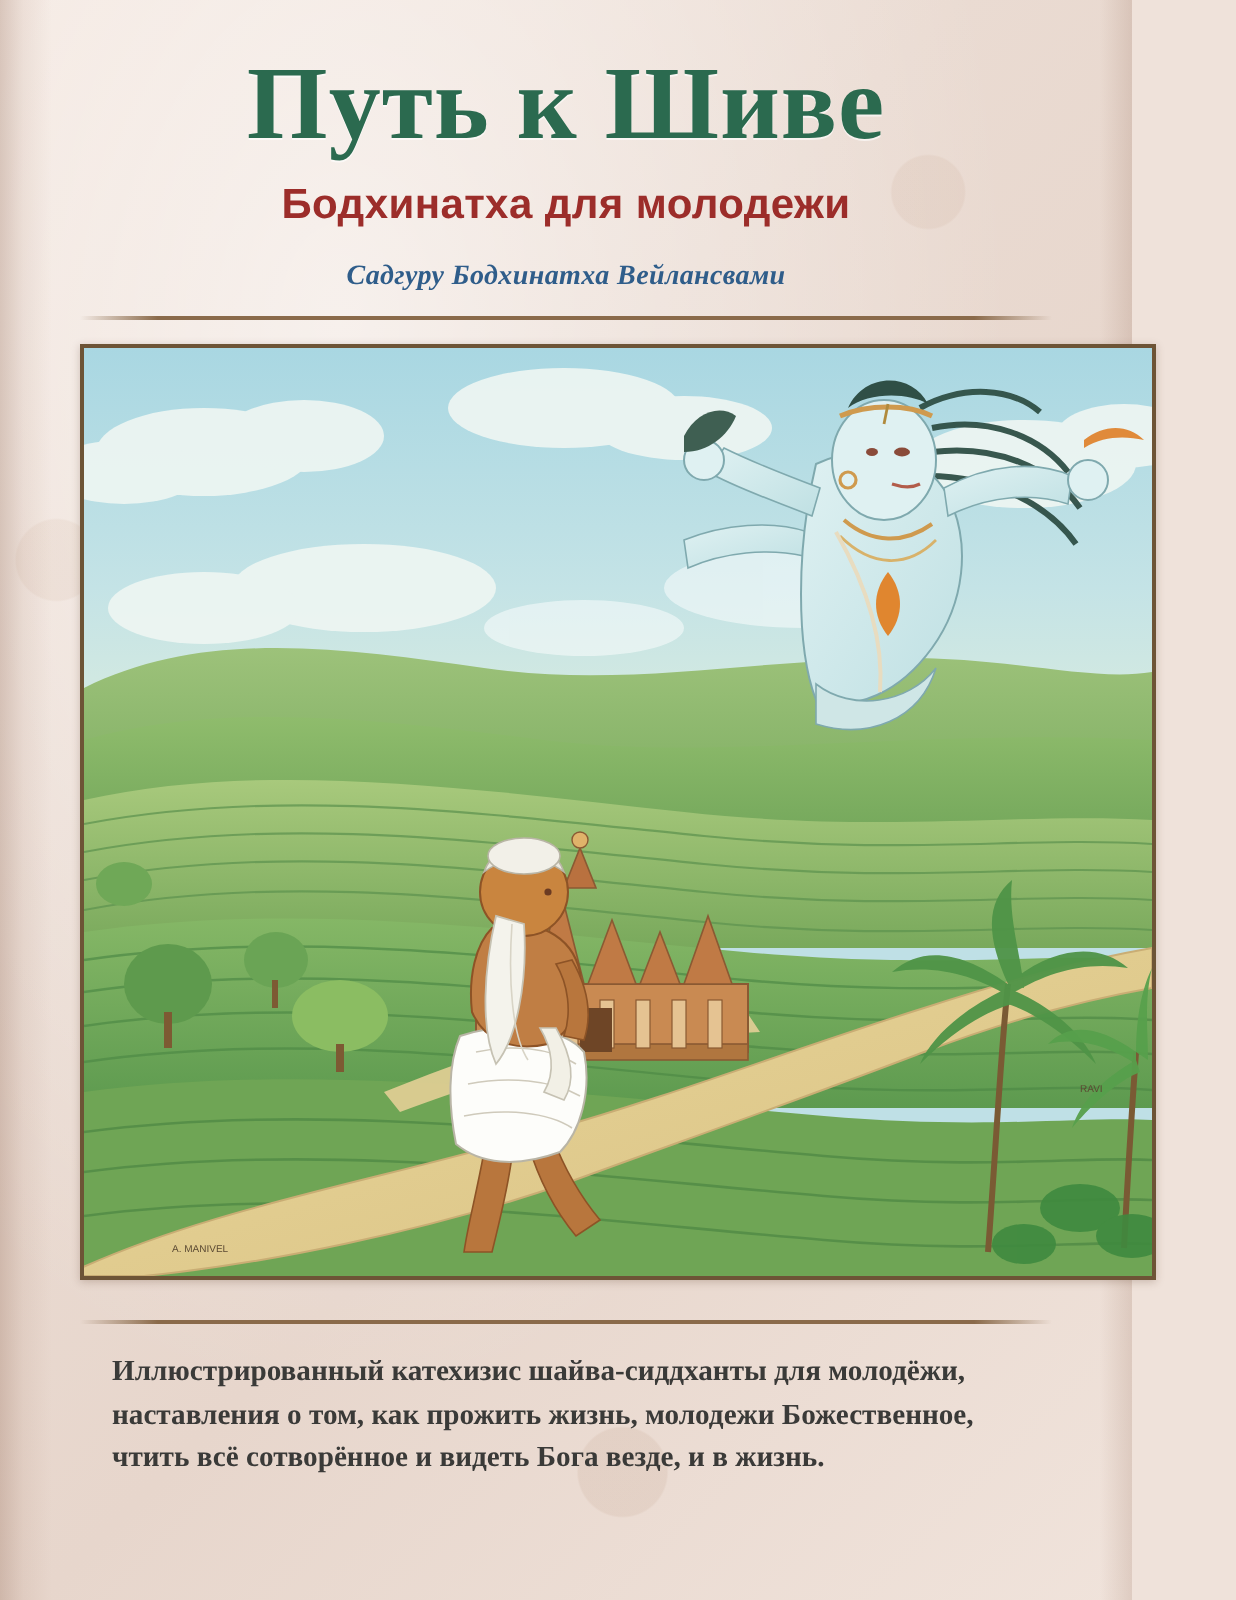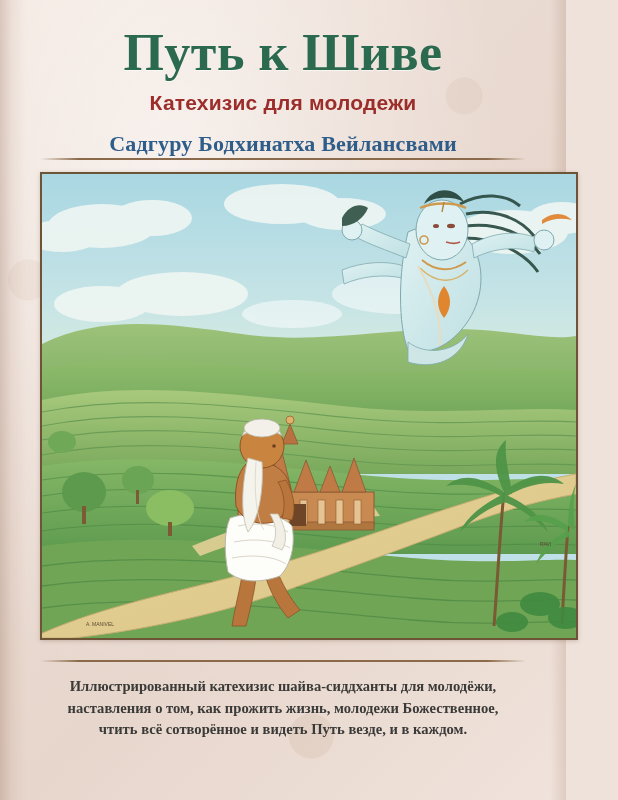--- a/index.html
+++ b/index.html
@@ -66,25 +66,26 @@
   .subtitle {
     font-family: "Liberation Sans", sans-serif;
     font-size: 21px;
     font-weight: bold;
     color: #9c2d2a;
     margin: 0 0 16px 0;
     letter-spacing: 0.2px;
   }
   .author {
     font-family: "Liberation Serif", serif;
-    font-size: 22px;
+    font-size: 14px;
     font-weight: bold;
     color: #2f5d8a;
     margin: 12px;
     letter-spacing: 0.2px;
+    font-style: italic;
   }
 
   .rule {
     position: absolute;
     left: 40px; right: 40px;
     height: 2px;
     background: linear-gradient(90deg, rgba(150,110,80,0) 0%, #8a6a4a 8%, #8a6a4a 92%, rgba(150,110,80,0) 100%);
   }
   .rule.top { top: 158px; }
   .rule.bottom { top: 660px; }
@@ -96,21 +97,21 @@
     border: 2px solid #6d5436;
     overflow: hidden;
     background: #bfe0e6;
     box-shadow: 0 1px 4px rgba(90,60,40,0.25);
   }
   .illustration-frame svg { display: block; }
 
   .blurb {
     position: absolute;
     top: 676px; left: 56px; right: 56px;
-    text-align: center;
+    text-align: left;
     font-family: "Liberation Serif", serif;
     font-size: 14.6px;
     font-weight: bold;
     line-height: 1.48;
     color: #3a3a38;
   }
   .blurb div { white-space: nowrap; }
   .signature-text {
     font-family: "Liberation Sans", sans-serif;
     font-size: 5px;
@@ -120,21 +121,21 @@
 </head>
 <body>
 
 <div class="book-cover">
   <div class="paper-texture"></div>
   <div class="spine-shade"></div>
   <div class="right-shade"></div>
 
   <div class="title-block">
     <h1 class="main-title">Путь к Шиве</h1>
-    <div class="subtitle">Катехизис для молодежи</div>
+    <div class="subtitle">Бодхинатха для молодежи</div>
     <div class="author">Садгуру Бодхинатха Вейлансвами</div>
   </div>
 
   <div class="rule top"></div>
 
   <div class="illustration-frame">
     <svg width="534" height="464" viewBox="0 0 534 464" xmlns="http://www.w3.org/2000/svg" aria-label="illustration">
       <defs>
         <linearGradient id="sky" x1="0" y1="0" x2="0" y2="1">
           <stop offset="0%" stop-color="#a9d7e2"></stop>
@@ -353,15 +354,15 @@
       <text class="signature-text" x="498" y="372">RAVI</text>
       <text class="signature-text" x="44" y="452">A. MANIVEL</text>
     </svg>
   </div>
 
   <div class="rule bottom"></div>
 
   <div class="blurb">
     <div>Иллюстрированный катехизис шайва-сиддханты для молодёжи,</div>
     <div>наставления о том, как прожить жизнь, молодежи Божественное,</div>
-    <div>чтить всё сотворённое и видеть Путь везде, и в каждом.</div>
+    <div>чтить всё сотворённое и видеть Бога везде, и в жизнь.</div>
   </div>
 </div>
 
 </body></html>

